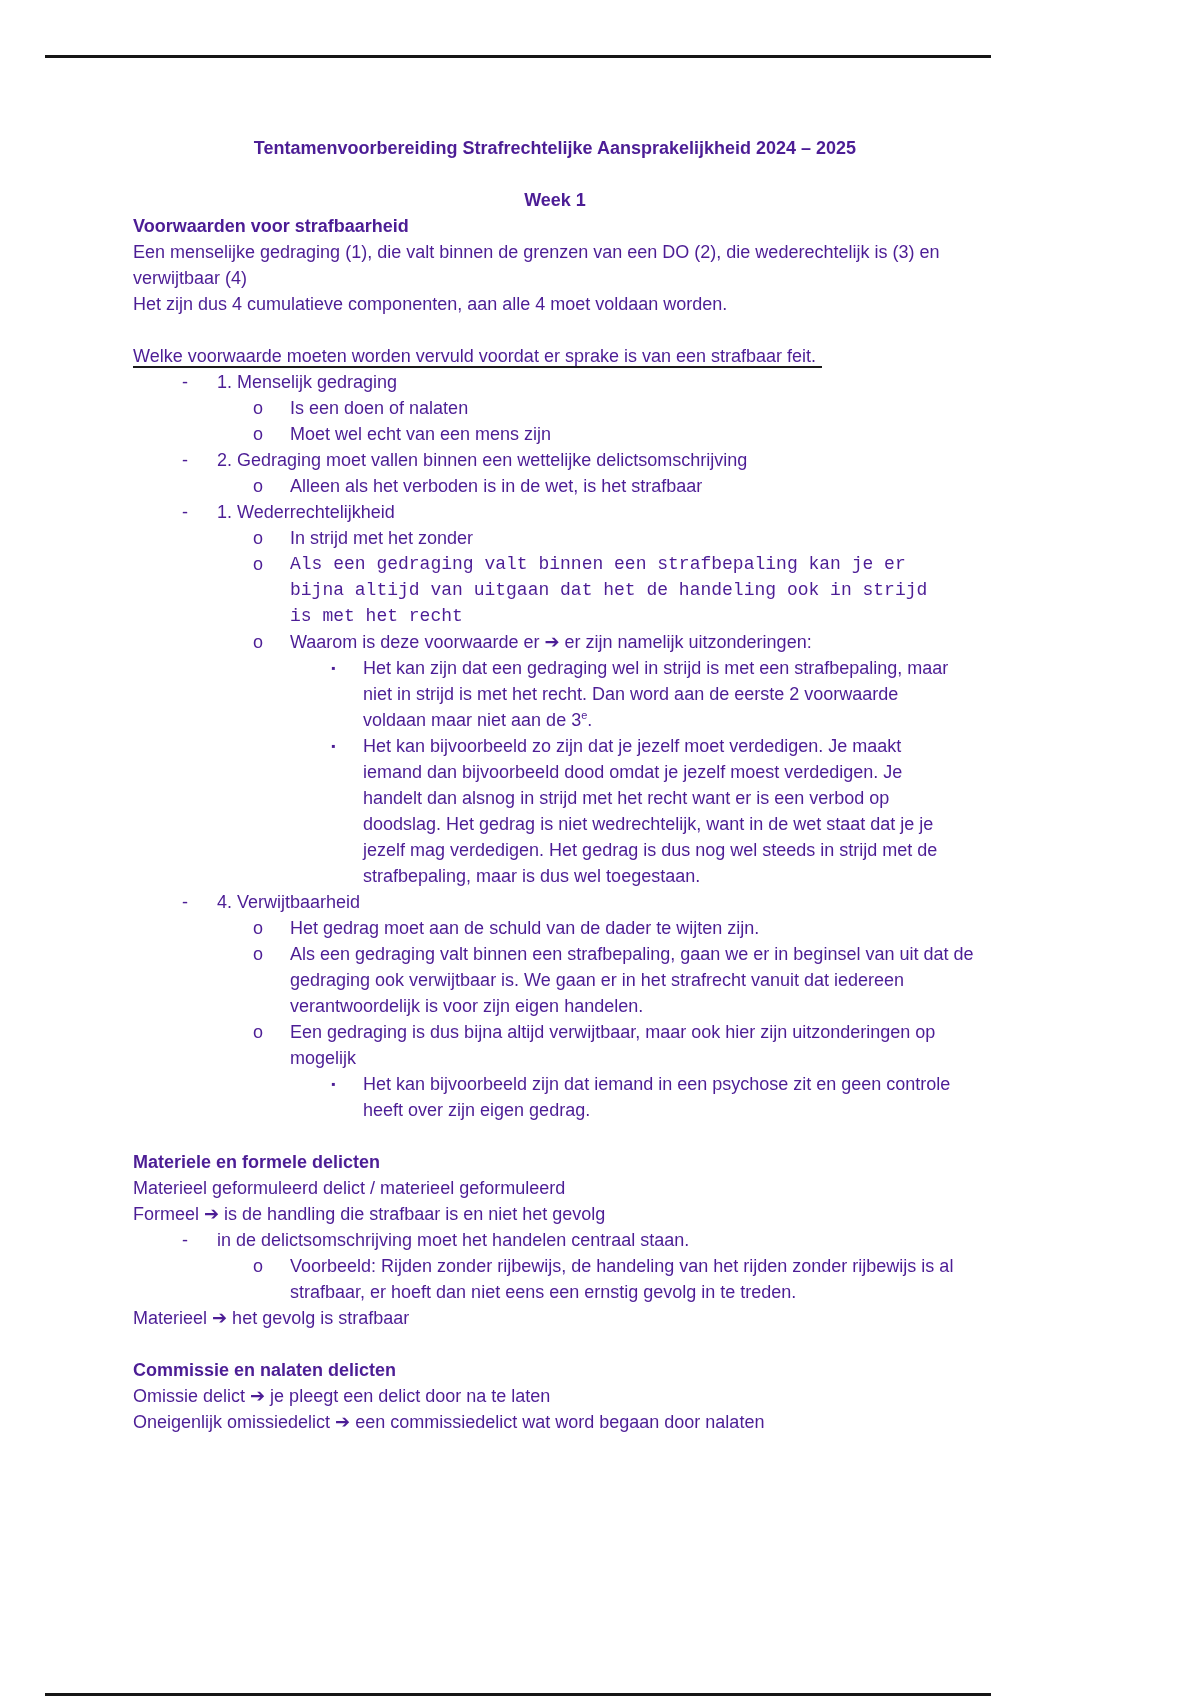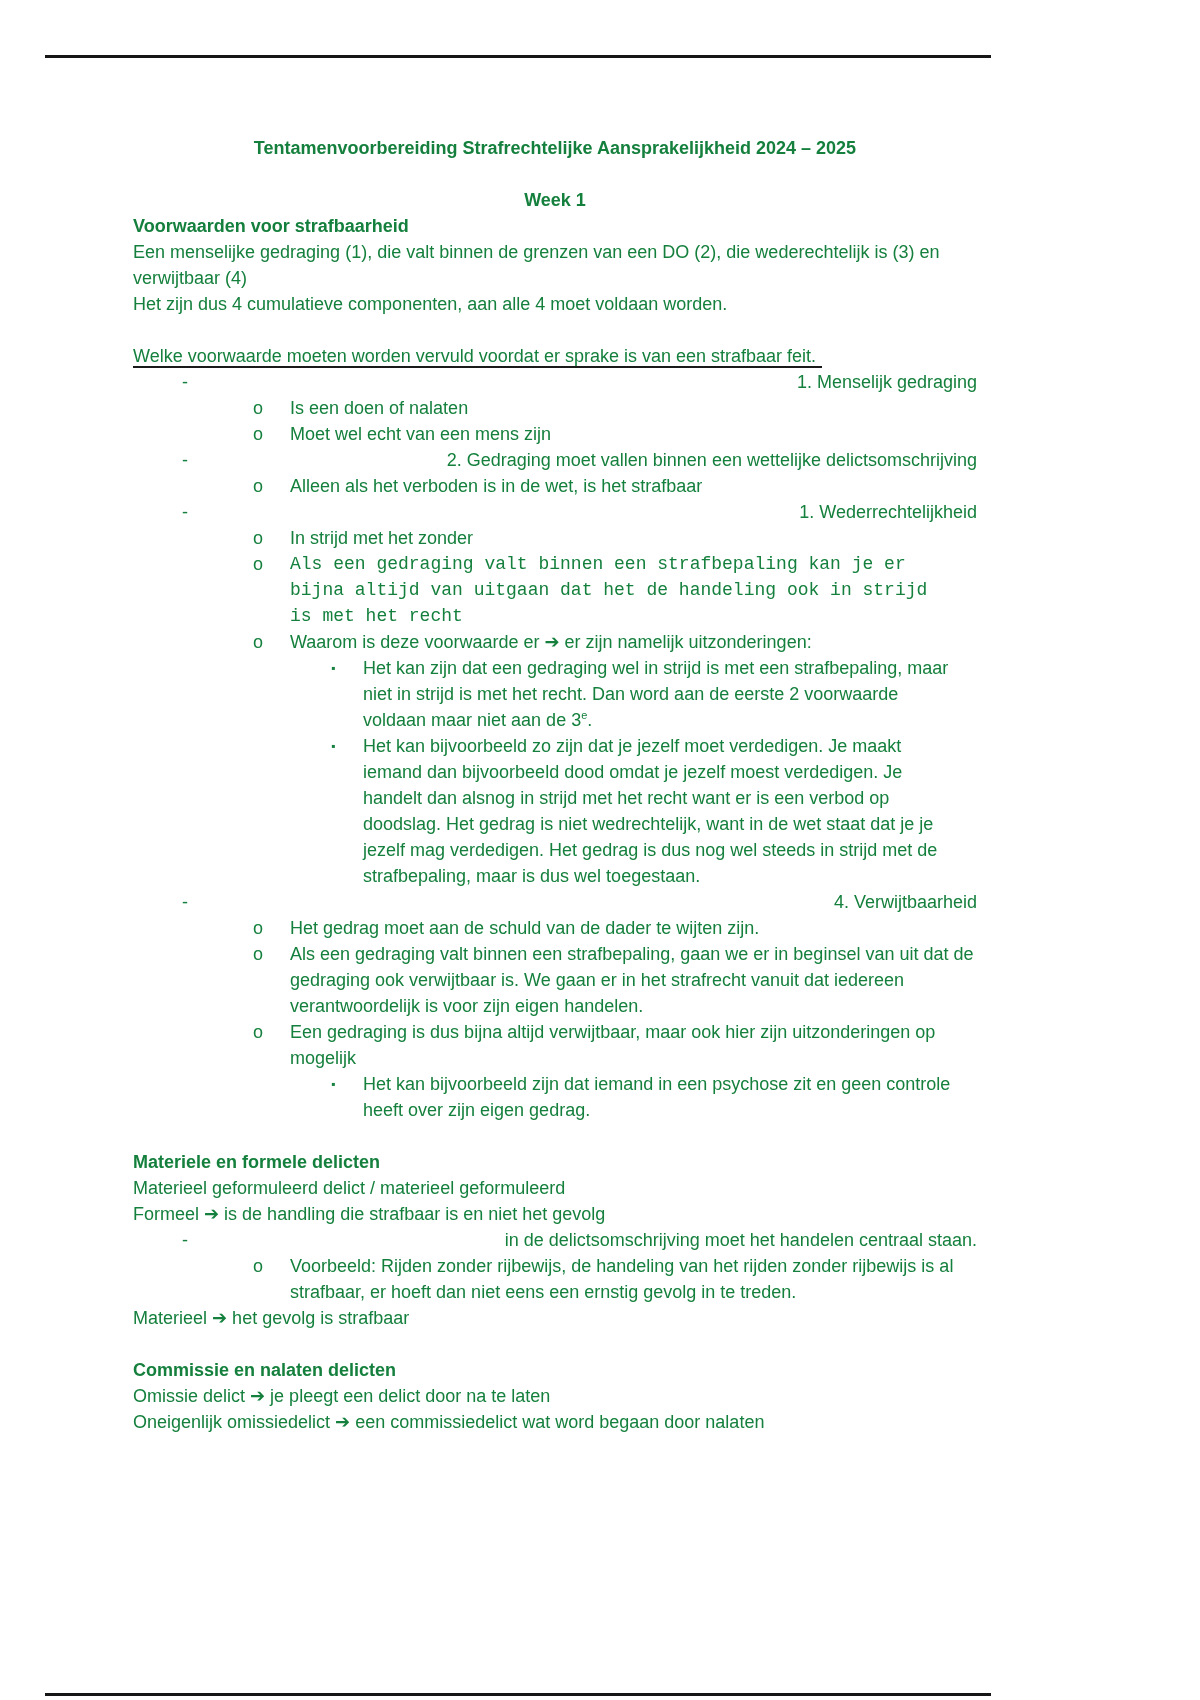--- a/index.html
+++ b/index.html
@@ -1,33 +1,33 @@
 <!DOCTYPE html>
 <html><head>
 <meta charset="utf-8">
 <style>
   html,body { margin:0; padding:0; background:#ffffff; }
   .page {
     position:relative; width:1036px; height:1700px; background:#ffffff;
     font-family:"Liberation Sans","DejaVu Sans",sans-serif;
-    color:#15803d; overflow:hidden;
+    color:#4c1d95; overflow:hidden;
   }
   .rule { position:absolute; left:45px; right:45px; height:3px; background:#161616; }
   .rule-top { top:55px; }
   .rule-bottom { top:1693px; }
   .content { position:absolute; left:133px; top:135px; width:844px; font-size:18px; line-height:26px; }
   .sp { height:26px; }
   .center { text-align:center; }
   .b { font-weight:bold; }
   .u-span { border-bottom:2px solid #1a1a1a; padding-right:6px; }
   .maxw830 { max-width:830px; }
   .li { position:relative; }
   .li .m { position:absolute; top:0; }
   .l1 .m { left:49px; }
-  .l1 .t { padding-left:84px;text-align:right; }
+  .l1 .t { padding-left:84px; }
   .l2 .m { left:120px; }
   .l2 .t { padding-left:157px; }
   .l3 .m { left:198px; font-size:12px; }
   .l3 .t { padding-left:230px; padding-right:20px; }
   .narrow .t { padding-right:37px;font-family:Liberation Mono, monospace; }
   .sup { font-size:11px; vertical-align:super; line-height:0; }
 </style>
 </head>
 <body>
 

